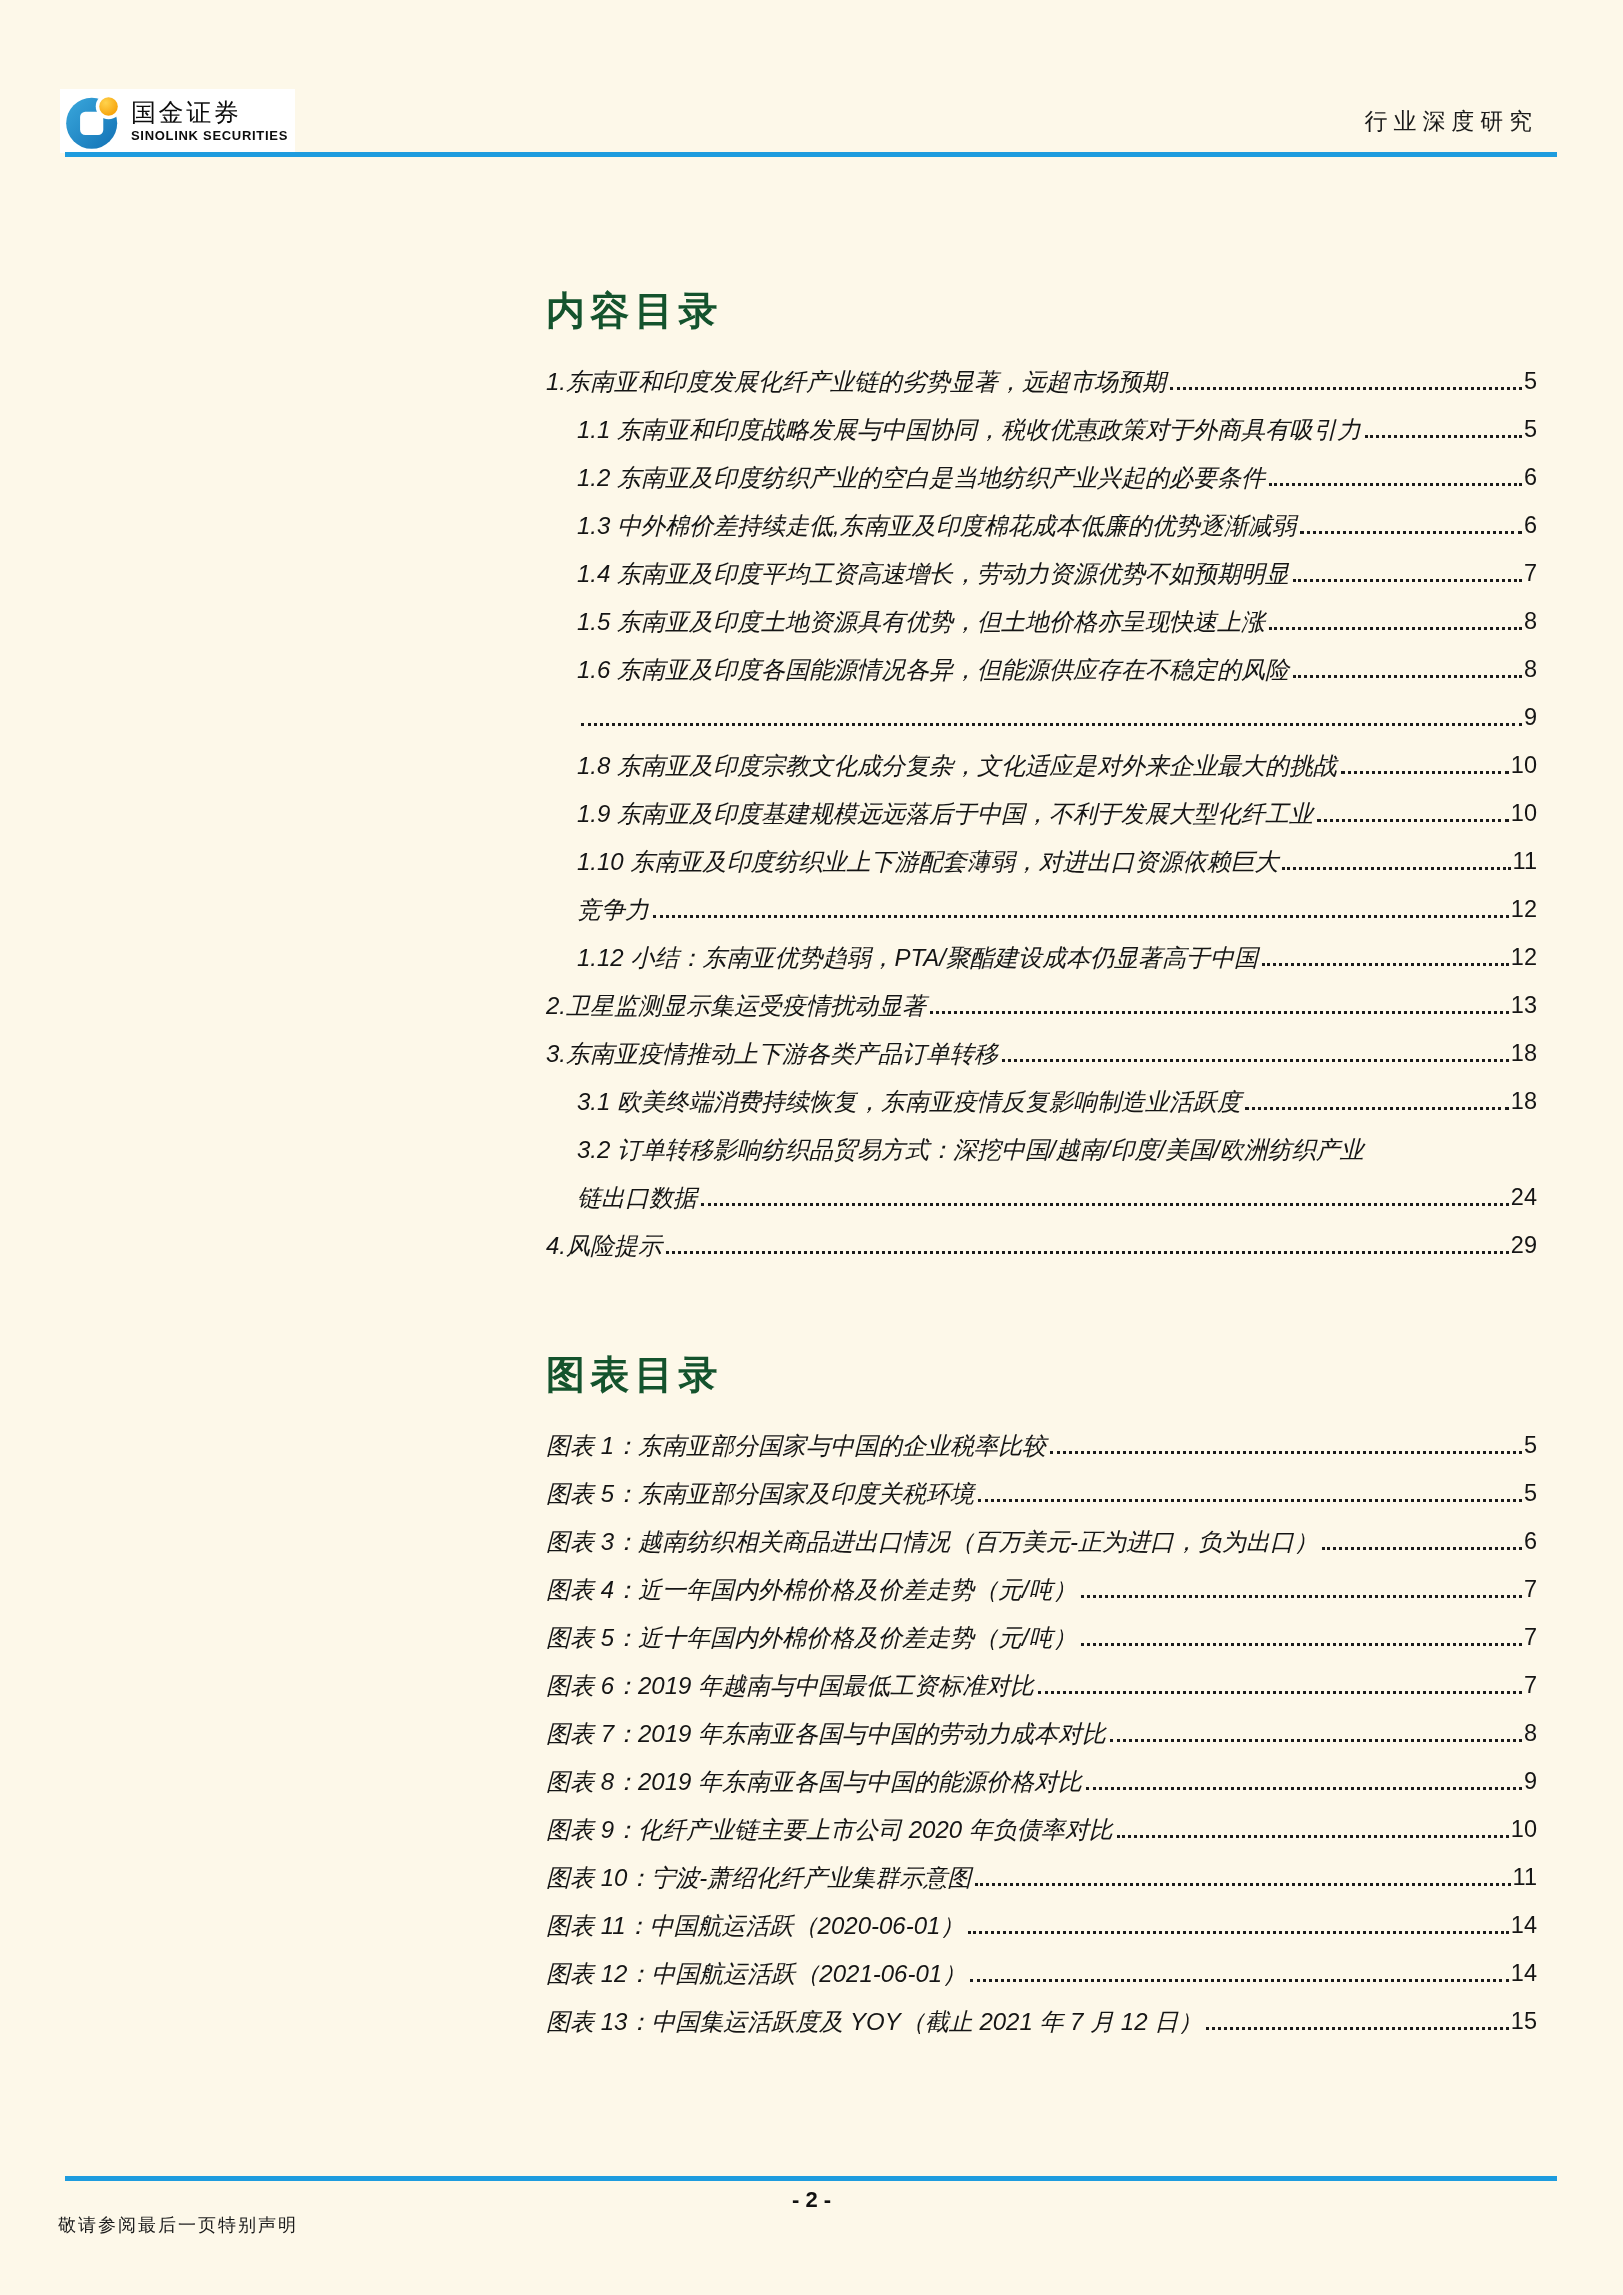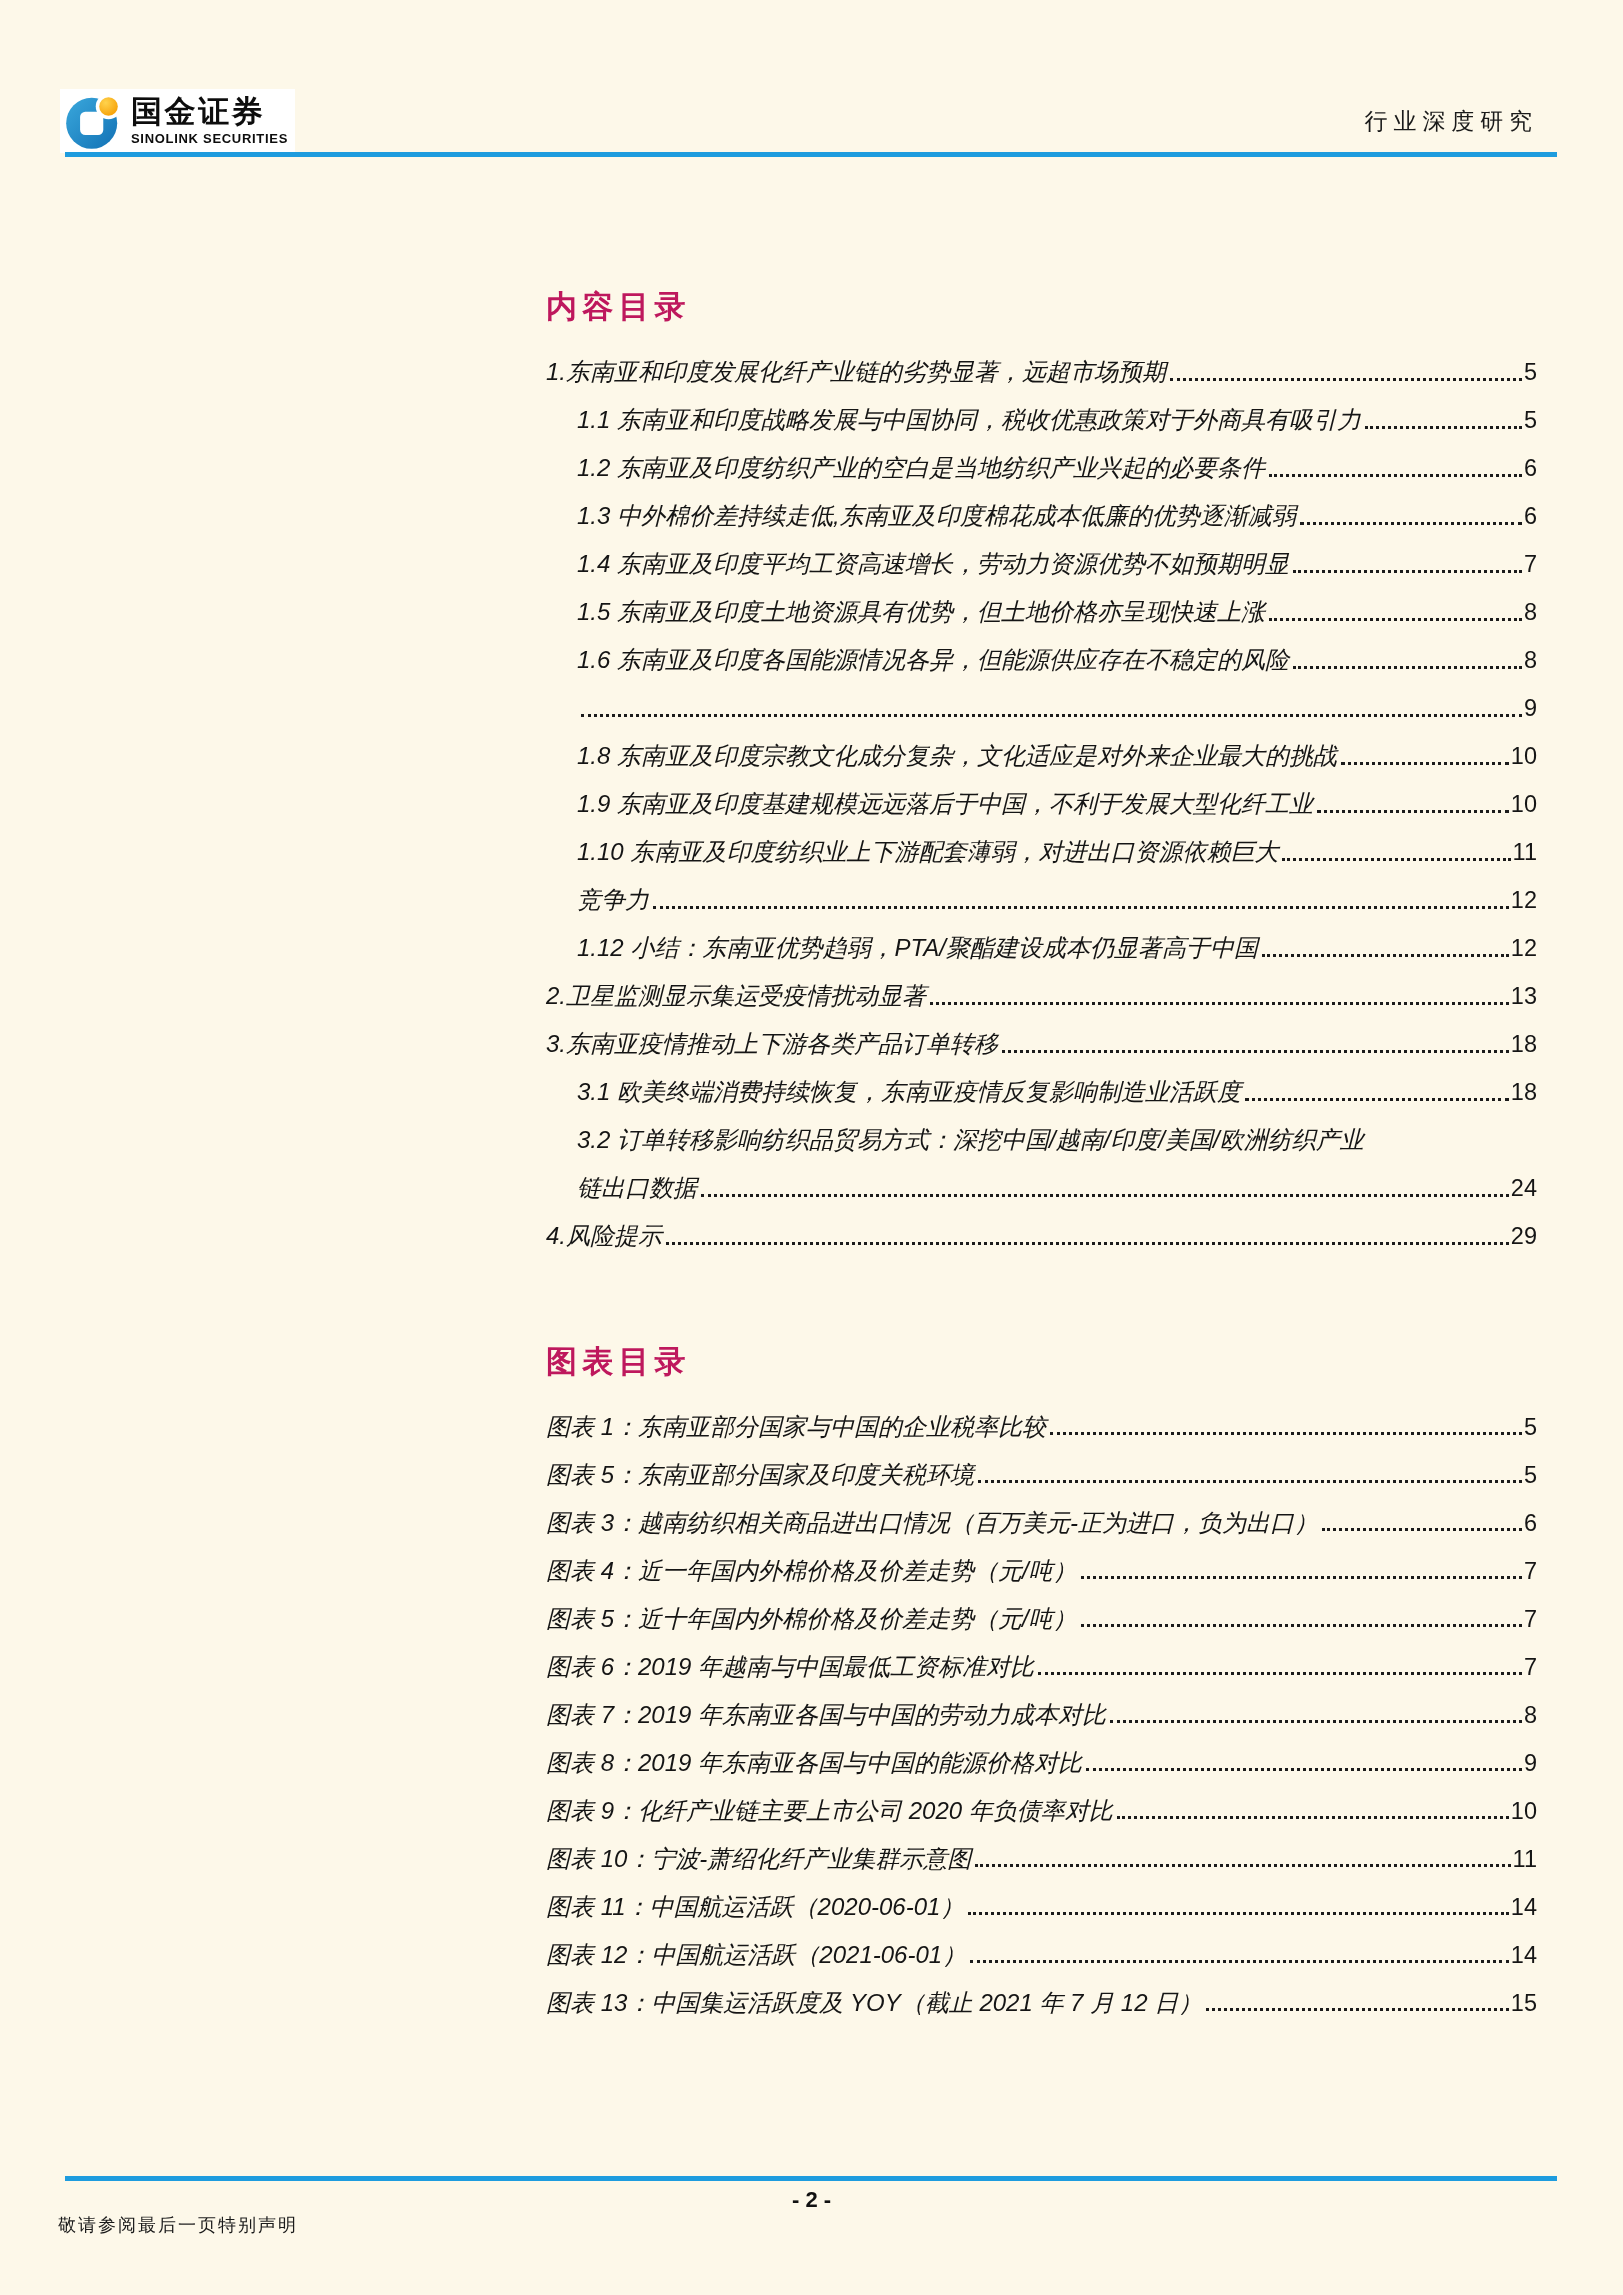--- a/index.html
+++ b/index.html
@@ -5,32 +5,32 @@
   html,body{margin:0;padding:0;}
   body{width:1623px;height:2295px;overflow:hidden;
        font-family:"Liberation Sans","DejaVu Sans",sans-serif;}
   .page{position:relative;width:1623px;height:2295px;background:#FDF8E9;color:#151515;}
 
   
   .logo-box{position:absolute;left:60px;top:89px;width:235px;height:64px;background:#ffffff;
             display:flex;align-items:center;}
   .emblem{margin-left:5.2px;flex:0 0 auto;}
   .brand-txt{margin-left:7.8px;display:flex;flex-direction:column;justify-content:center;}
-  .brand-cn{font-size:31px;font-weight:bold;letter-spacing:2.6px;color:#0d0d0d;line-height:1.05;}
+  .brand-cn{font-size:25px;font-weight:normal;letter-spacing:2.6px;color:#0d0d0d;line-height:1.05;}
   .brand-en{font-size:13px;font-weight:bold;letter-spacing:0.7px;color:#0d0d0d;margin-top:2px;}
   .header-right{position:absolute;right:85px;top:106px;font-size:23px;letter-spacing:5.9px;
                 font-family:"Liberation Serif","DejaVu Serif",serif;color:#1a1a1a;}
   .rule{position:absolute;left:65px;width:1492px;height:4.6px;}
   .rule.top{top:152px;}
   .rule.bottom{top:2176px;}
 
   
   .content{position:absolute;left:546px;top:289px;width:991px;}
-  .sec-title{font-size:31px;font-weight:bold;letter-spacing:5.2px;line-height:1.15;
-             font-family:"Liberation Serif","DejaVu Serif",serif;color:#be185d;margin:0 0 21px 0;}
+  .sec-title{font-size:39px;font-weight:bold;letter-spacing:5.2px;line-height:1.15;
+             font-family:"Liberation Serif","DejaVu Serif",serif;color:#14532d;margin:0 0 21px 0;}
   .sec-title.figures{margin-top:86px;}
 
   .row{display:flex;align-items:flex-end;height:48px;}
   .row.indent{padding-left:31px;}
   .t{white-space:nowrap;font-size:24px;line-height:1;padding-bottom:9.2px;color:#151515;font-style:italic;}
   .leader{flex:1 1 auto;min-width:6.5px;border-bottom:3.3px dotted #1b1b1b;margin:0 2px 13px 3.9px;}
   .pg{font-size:23.5px;line-height:1;padding-bottom:9.2px;color:#151515;}
 
   
   .page-num{position:absolute;top:2187px;left:0;width:1623px;text-align:center;

